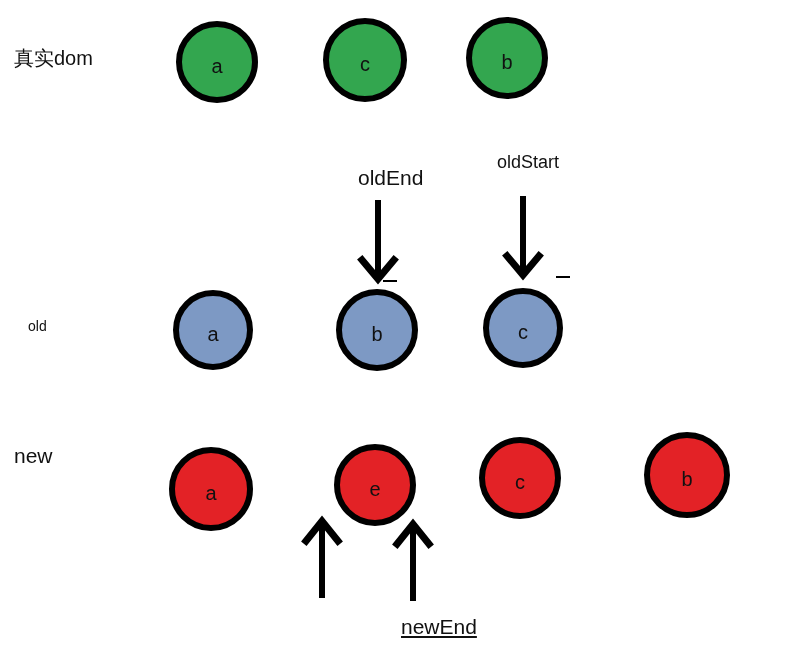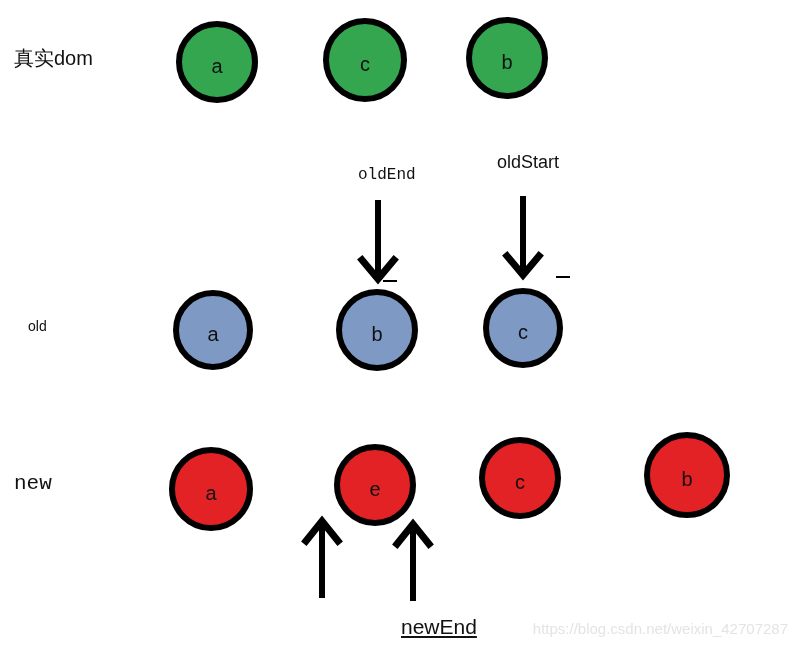--- a/index.html
+++ b/index.html
@@ -67,28 +67,28 @@
   .n-n-c { left: 479px; top: 437px; width: 82px; height: 82px; }
   .n-n-b { left: 644px; top: 432px; width: 86px; height: 86px; }
 
   .row-label {
     position: absolute;
     color: #111111;
     white-space: nowrap;
   }
   .lbl-real { left: 14px; top: 45px; font-size: 20px; }
   .lbl-old  { left: 28px; top: 318px; font-size: 14px; }
-  .lbl-new  { left: 14px; top: 472px; font-size: 21px; font-family: Liberation Mono, monospace; }
+  .lbl-new  { left: 14px; top: 444px; font-size: 21px; }
 
   .pointer-label {
     position: absolute;
     color: #111111;
     white-space: nowrap;
   }
-  .lbl-oldend   { left: 358px; top: 166px; font-size: 16px; font-family: Liberation Mono, monospace; }
+  .lbl-oldend   { left: 358px; top: 166px; font-size: 21px; }
   .lbl-oldstart { left: 497px; top: 152px; font-size: 18px; }
   .lbl-newstart { left: 299px; top: 612px; font-size: 22px; }
   .lbl-newend   { left: 401px; top: 615px; font-size: 21px; text-decoration: underline; }
 
   .watermark {
     position: absolute;
     right: 6px;
     top: 620px;
     font-size: 15px;
     color: var(--watermark, #e4e4e4);
@@ -159,15 +159,14 @@
     <span>c</span>
   </div>
   <div class="node red n-n-b">
     <span>b</span>
   </div>
 
   <div class="pointer-label lbl-oldend">oldEnd</div>
   <div class="pointer-label lbl-oldstart">oldStart</div>
   <div class="pointer-label lbl-newend">newEnd</div>
 
-  <div class="watermark">https://blog.csdn.net/weixin_42707287</div>
 
 </div>
 
 </body></html>

